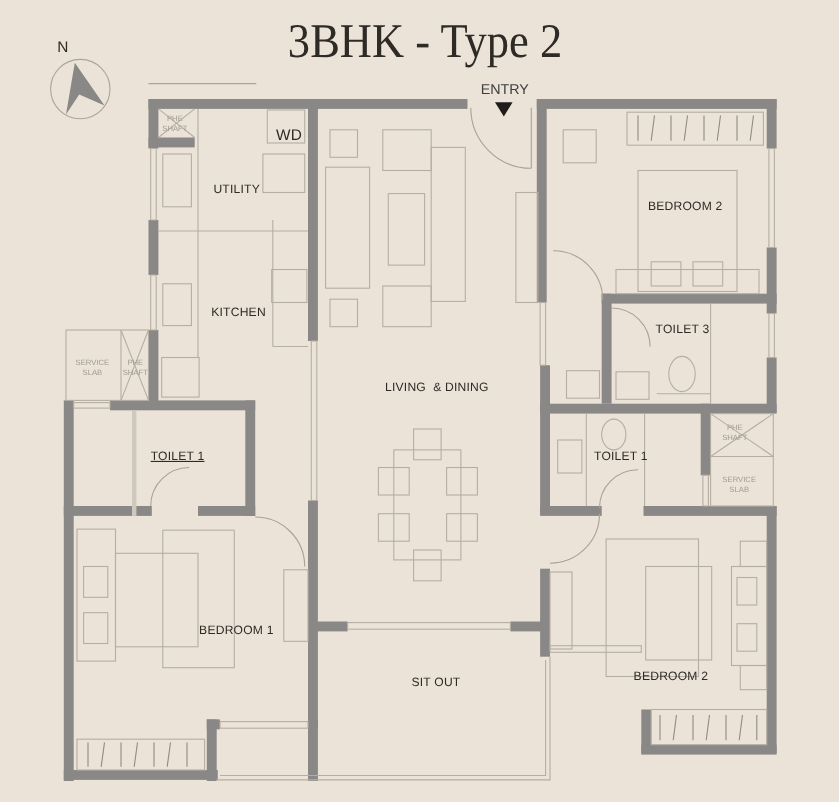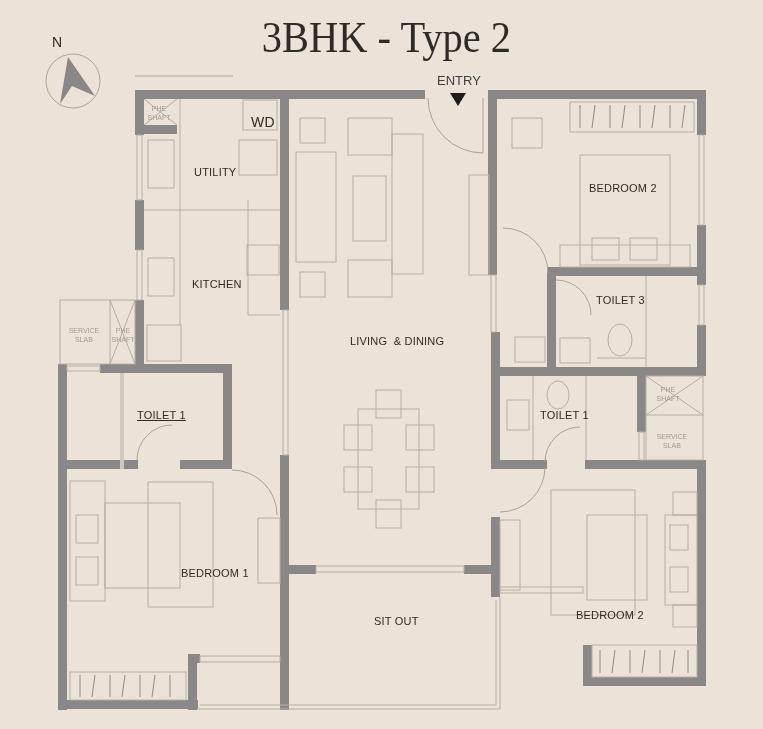--- a/index.html
+++ b/index.html
@@ -233,21 +233,21 @@
 </svg>
 
 <div class="title">3BHK - Type 2</div>
 <div class="north">N</div>
 <div class="entry">ENTRY</div>
 
 <div class="lbl" style="left:194px;top:166px;">UTILITY</div>
 <div class="lbl" style="left:192px;top:278px;">KITCHEN</div>
 <div class="lbl" style="left:137px;top:409px;text-decoration:underline;">TOILET 1</div>
 <div class="lbl" style="left:181px;top:535px;margin-top:32px;">BEDROOM 1</div>
-<div class="lbl" style="left:350px;top:335px;white-space:pre;">LIVING  &amp; DINING</div>
+<div class="lbl" style="left:350px;top:346px;white-space:pre;">LIVING  &amp; DINING</div>
 <div class="lbl" style="left:374px;top:615px;">SIT OUT</div>
 <div class="lbl" style="left:589px;top:182px;">BEDROOM 2</div>
 <div class="lbl" style="left:596px;top:294px;text-align:center;">TOILET 3</div>
 <div class="lbl" style="left:540px;top:409px;">TOILET 1</div>
 <div class="lbl" style="left:576px;top:609px;">BEDROOM 2</div>
 
 <div class="lbl" style="left:251px;top:114px;font-size:14px;">WD</div>
 <div class="small" style="left:145px;top:104px;width:28px;white-space:normal;">PHE SHAFT</div>
 <div class="small" style="left:110px;top:326px;width:26px;white-space:normal;">PHE SHAFT</div>
 <div class="small" style="left:652px;top:385px;width:32px;white-space:normal;">PHE SHAFT</div>

